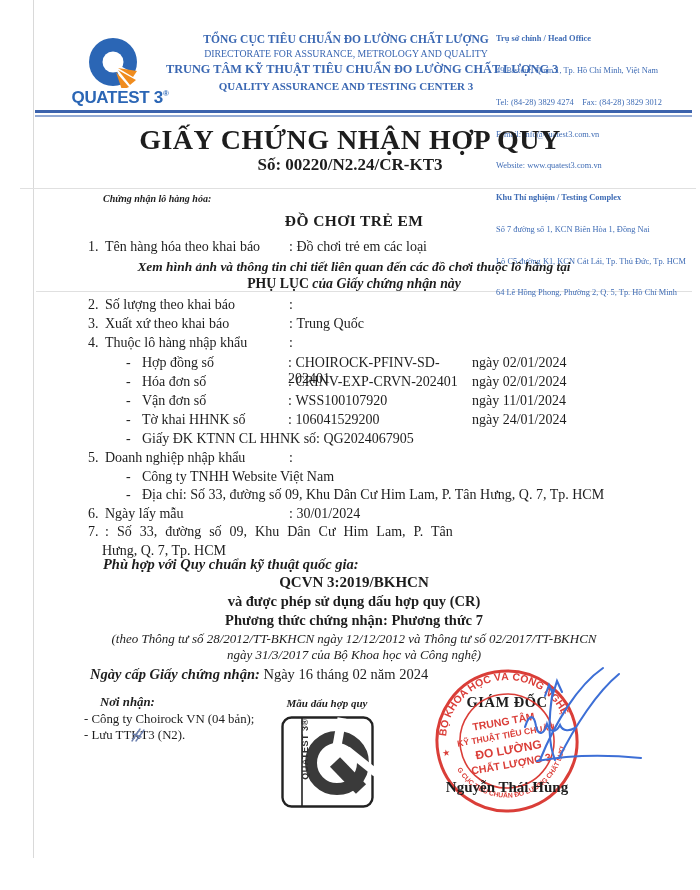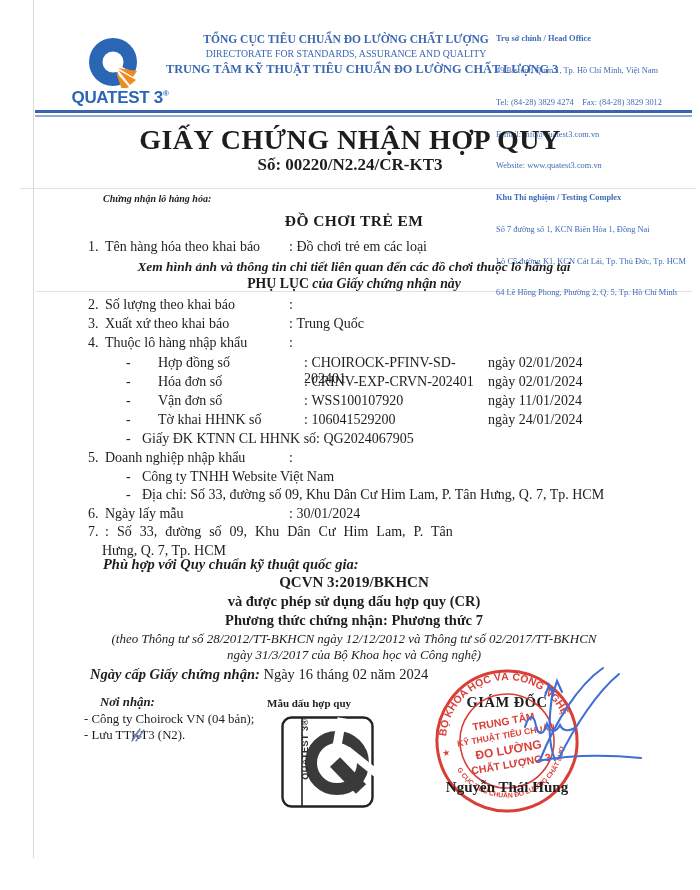--- a/index.html
+++ b/index.html
@@ -33,21 +33,21 @@
     font-size:28px;font-weight:bold;letter-spacing:0.5px;}
   .titleno{position:absolute;left:0;top:155px;width:700px;text-align:center;
     font-size:17px;font-weight:bold;}
   
   .row{position:absolute;left:88px;width:536px;font-size:14px;display:flex;align-items:baseline;}
   .center{position:absolute;left:88px;width:532px;text-align:center;}
   .num{width:17px;flex:none;}
   .lbl{width:184px;flex:none;}
   .dash{width:16px;flex:none;text-align:left;}
   .pad{width:38px;flex:none;}
-  .slbl{width:146px;flex:none;margin-left:16px;}
+  .slbl{width:146px;flex:none;}
   .sval{width:184px;flex:none;}
   .date{flex:none;}
   .bi{font-weight:bold;font-style:italic;}
   .b{font-weight:bold;}
   .intro{position:absolute;left:103px;top:193px;font-size:10px;}
   .product{top:212px;font-size:15.5px;font-weight:bold;letter-spacing:0.4px;}
   .note1{top:259px;font-size:13.4px;}
   .note2{top:276px;font-size:13.8px;}
   .wrapline{position:absolute;left:102px;top:543px;font-size:14px;}
   .just{word-spacing:4.5px;}
@@ -57,22 +57,22 @@
   .method{top:612px;font-size:14.5px;font-weight:bold;}
   .legal{font-size:13px;font-style:italic;}
   .legal1{top:631px;}
   .legal2{top:647px;}
   .issue{position:absolute;left:90px;top:666px;font-size:14.5px;}
   
   .recl{position:absolute;left:100px;top:695px;font-size:12.8px;}
   .rec{position:absolute;left:84px;font-size:12.8px;}
   .rec1{top:712px;}
   .rec2{top:728px;}
-  .crlabel{position:absolute;left:267px;top:697px;width:120px;
-    font-size:11px;font-weight:bold;}
+  .crlabel{position:absolute;left:267px;top:697px;width:120px;text-align:center;
+    font-size:11px;font-weight:bold;font-style:italic;}
   .crbox{position:absolute;left:281px;top:716px;}
   .crside{position:absolute;left:268px;top:744px;width:74px;text-align:center;
     transform:rotate(-90deg);font-family:"Liberation Sans","DejaVu Sans",sans-serif;
     font-size:9px;font-weight:800;color:#2e2e2e;letter-spacing:0.5px;white-space:nowrap;}
   .gdirector{position:absolute;left:452px;top:694px;width:110px;text-align:center;
     font-size:14.5px;font-weight:bold;letter-spacing:0.5px;}
   .signame{position:absolute;left:423px;top:779px;width:168px;text-align:center;
     font-size:15px;font-weight:bold;}
   .stamp{position:absolute;left:432px;top:666px;opacity:0.93;transform:rotate(-10deg);}
   .signature{position:absolute;left:515px;top:628px;}
@@ -92,22 +92,23 @@
     <circle cx="26" cy="26" r="10.5" fill="#ffffff"></circle>
     <polygon points="26,26 52,40 38,54" fill="#ffffff"></polygon>
     <polygon points="31,32 50,35 46,41" fill="#f08c1e"></polygon>
     <polygon points="31,34 49,44 43,49" fill="#f08c1e"></polygon>
     <polygon points="29,36 42,51 35,54" fill="#f08c1e"></polygon>
   </svg>
   <div class="logo-text"><span>QUATEST 3</span><sup>®</sup></div>
 
   <div class="orgblock">
     <div class="org1">TỔNG CỤC TIÊU CHUẨN ĐO LƯỜNG CHẤT LƯỢNG</div>
-    <div class="org2">DIRECTORATE FOR STANDARDS, ASSURANCE AND QUALITY</div>
+    <div class="org2">DIRECTORATE FOR ASSURANCE, METROLOGY AND QUALITY</div>
     <div class="org3">TRUNG TÂM KỸ THUẬT TIÊU CHUẨN ĐO LƯỜNG CHẤT LƯỢNG 3</div>
+    <div class="org4">QUALITY ASSURANCE AND TESTING CENTER 3</div>
   </div>
 
   <div class="contact">
     <div class="b">Trụ sở chính / Head Office</div>
     <div>49 Pasteur, Quận 1, Tp. Hồ Chí Minh, Việt Nam</div>
     <div>Tel: (84-28) 3829 4274    Fax: (84-28) 3829 3012</div>
     <div>E-mail: info@quatest3.com.vn</div>
     <div>Website: www.quatest3.com.vn</div>
     <div class="b">Khu Thí nghiệm / Testing Complex</div>
     <div>Số 7 đường số 1, KCN Biên Hòa 1, Đồng Nai</div>

